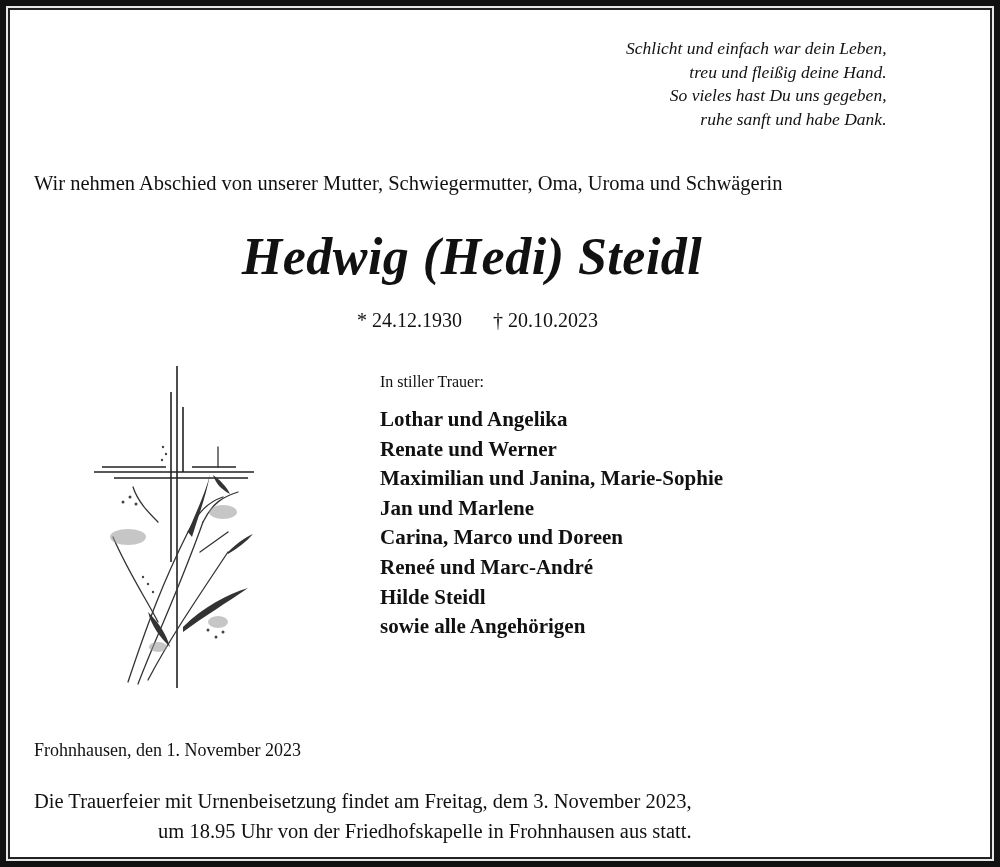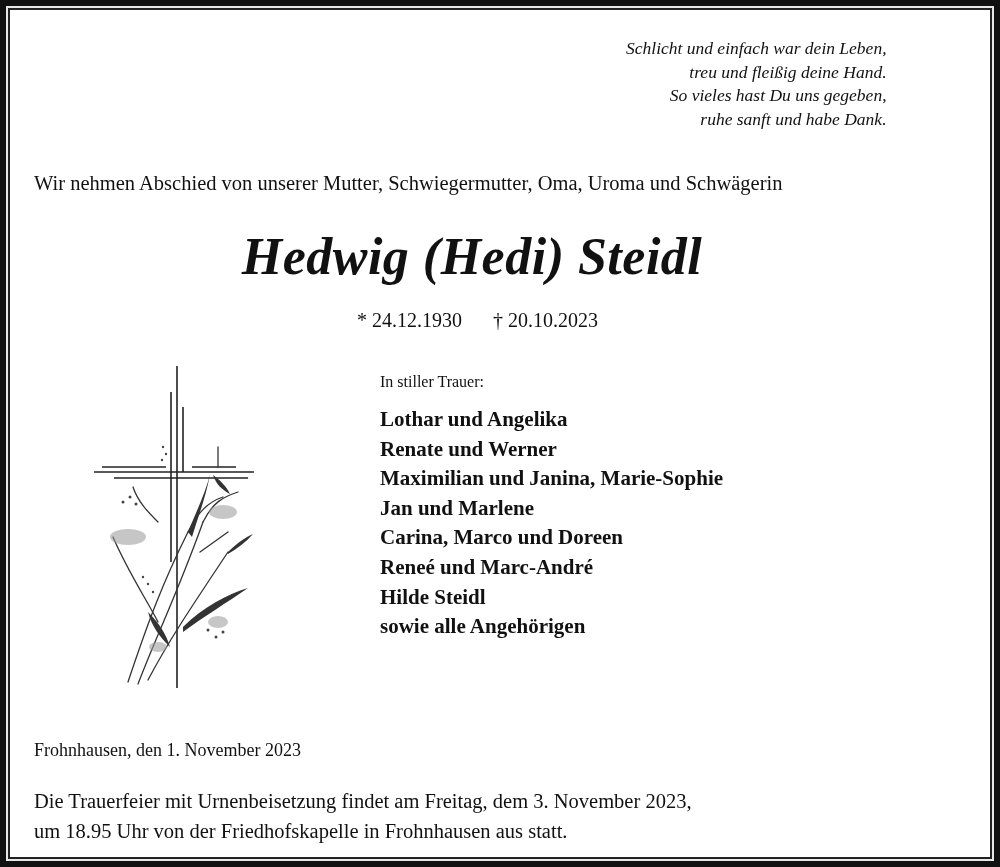--- a/index.html
+++ b/index.html
@@ -19,21 +19,21 @@
           font-size: 52px; font-weight: bold; font-style: italic; letter-spacing: 0.5px; }
   .dates { position: absolute; left: 357px; top: 309px; font-size: 20px; white-space: nowrap; }
   .dates span { display: inline-block; }
   .dates .death { margin-left: 26px; }
   .cross { position: absolute; left: 88px; top: 362px; width: 170px; height: 330px; }
   .mourning { position: absolute; left: 380px; top: 367px; }
   .mourning .label { font-size: 16px; line-height: 30px; margin-bottom: 8px; white-space: nowrap; }
   .mourning .names div { font-size: 21px; font-weight: bold; line-height: 29.6px; white-space: nowrap; }
   .place-date { position: absolute; left: 34px; top: 740px; font-size: 18px; white-space: nowrap; }
   .ceremony { position: absolute; left: 34px; top: 786px; font-size: 20.5px; line-height: 30px; }
-  .ceremony div { white-space: nowrap; }
+  .ceremony div { white-space: nowrap; text-align: right; }
 </style>
 </head>
 <body>
 
 <div class="frame-outer"></div>
 <div class="frame-gap"></div>
 <div class="frame-inner"></div>
 
 <div class="poem">
   <div>Schlicht und einfach war dein Leben,</div>

